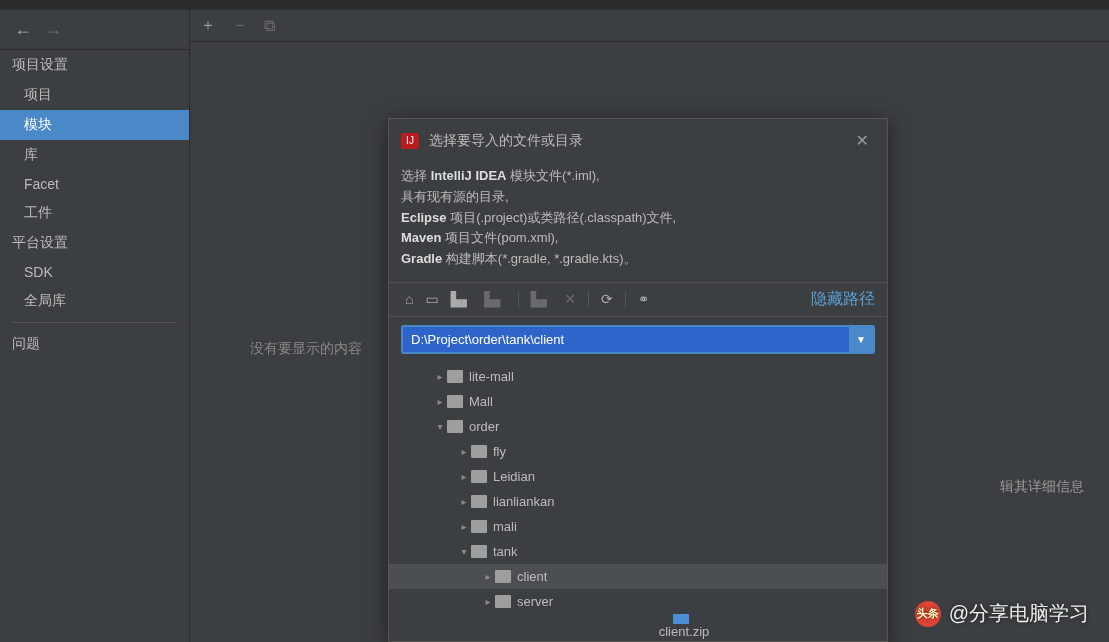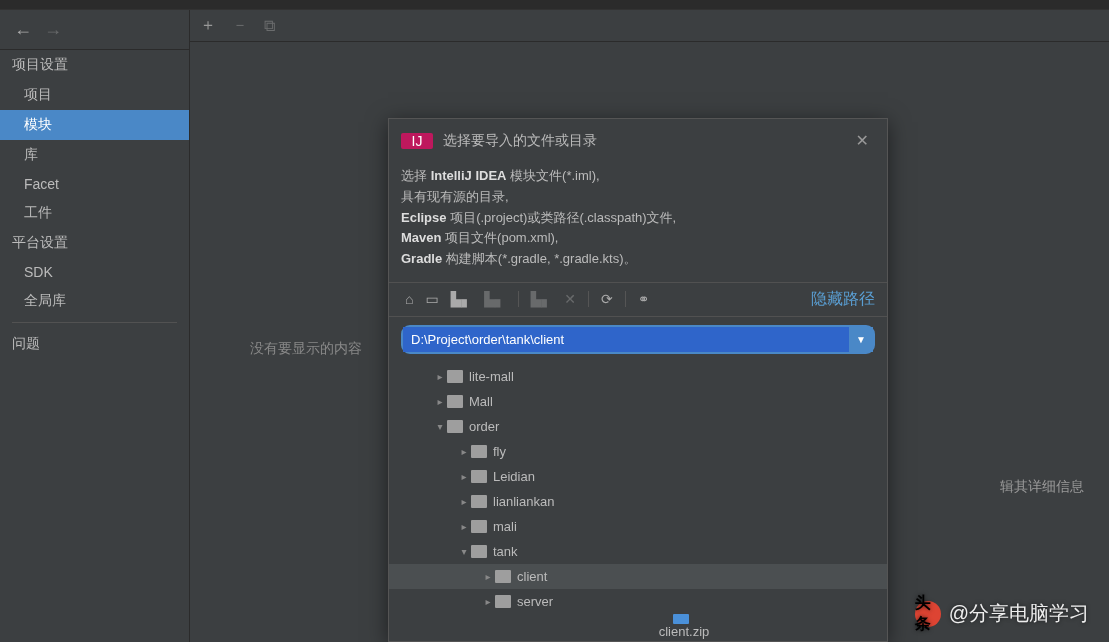--- a/index.html
+++ b/index.html
@@ -12,45 +12,45 @@
 .sidebar-item { padding: 6px 12px 6px 24px; font-size: 14px; color: #bbbbbb; cursor: pointer; }
 .sidebar-item.selected { background: #4a88c7; color: #fff; }
 .sidebar .divider { height: 1px; background: #525252; margin: 6px 12px; }
 .main-area { position: absolute; left: 190px; top: 10px; right: 0; bottom: 0; }
 .main-toolbar { height: 32px; display: flex; align-items: center; padding: 0 10px; gap: 16px; border-bottom: 1px solid #2b2b2b; }
 .tool-icon { color: #999; font-size: 16px; }
 .empty-text { position: absolute; left: 60px; top: 330px; color: #888; font-size: 14px; }
 .detail-text { position: absolute; right: 25px; top: 468px; color: #999; font-size: 14px; }
 .dialog { position: absolute; left: 388px; top: 118px; width: 500px; height: 524px; background: #3c3f41; border: 1px solid #555; box-shadow: 0 4px 20px rgba(0,0,0,0.5); }
 .dialog-title { display: flex; align-items: center; padding: 10px 12px; gap: 10px; }
-.dialog-title .icon { width: 32px; height: 16px; background: #be185d; border-radius: 2px; display: inline-flex; align-items: center; justify-content: center; font-size: 14px; color: #fff; }
+.dialog-title .icon { width: 18px; height: 16px; background: #b91c1c; border-radius: 2px; display: inline-flex; align-items: center; justify-content: center; font-size: 10px; color: #fff; }
 .dialog-title .title-text { flex: 1; font-size: 14px; color: #bbb; }
 .dialog-title .close { color: #999; font-size: 16px; cursor: pointer; padding: 2px 6px; }
 .dialog-desc { padding: 4px 12px 12px 12px; font-size: 13px; color: #bbb; line-height: 1.6; }
 .dialog-desc b { color: #ddd; }
 .dialog-toolbar { display: flex; align-items: center; padding: 6px 12px; border-top: 1px solid #515151; border-bottom: 1px solid #515151; gap: 4px; }
 .dialog-toolbar .tb-icon { color: #aaa; font-size: 14px; padding: 2px 4px; }
 .dialog-toolbar .tb-sep { width: 1px; height: 16px; background: #555; margin: 0 4px; }
 .dialog-toolbar .spacer { flex: 1; }
 .dialog-toolbar .hide-path { color: #5a9fd4; font-size: 16px; cursor: pointer; }
 .path-row { padding: 8px 12px; }
-.path-input { display: flex; border: 2px solid #4a88c7; border-radius: 9px; background: #45494a; }
+.path-input { display: flex; border: 2px solid #4a88c7; border-radius: 3px; background: #45494a; }
 .path-input input { flex: 1; background: transparent; border: none; outline: none; color: #fff; padding: 5px 8px; font-size: 13px; }
 .path-input input::selection { background: #2f65ca; }
 .path-input .dd { width: 24px; display: flex; align-items: center; justify-content: center; background: #4a88c7; color: #fff; font-size: 10px; }
 .tree { padding: 2px 0; overflow: hidden; }
 .tree-row { display: flex; align-items: center; height: 25px; font-size: 13px; color: #bbb; cursor: pointer; }
 .tree-row .arrow { width: 14px; text-align: center; color: #888; font-size: 10px; }
 .tree-row .folder-icon { width: 16px; height: 13px; margin-right: 6px; }
 .tree-row.selected { background: #4b4f51; }
 .folder-closed { background: #9e9e9e; border-radius: 1px; }
 .folder-open { background: #9e9e9e; border-radius: 1px; }
 .zip-icon { background: #4a90d9; border-radius: 1px; }
 .watermark { position: absolute; right: 20px; bottom: 15px; display: flex; align-items: center; gap: 8px; color: #eee; font-size: 20px; font-weight: 500; text-shadow: 0 0 4px rgba(0,0,0,0.6); z-index: 100; }
-.watermark .logo { width: 26px; height: 26px; border-radius: 50%; background: #d43; color: #000000; display: inline-flex; align-items: center; justify-content: center; font-size: 16px; font-weight: bold; font-family: Liberation Serif, serif; }
+.watermark .logo { width: 26px; height: 26px; border-radius: 50%; background: #d43; color: #fef9c3; display: inline-flex; align-items: center; justify-content: center; font-size: 11px; font-weight: bold; font-family: Liberation Serif, serif; }
 </style>
 </head>
 <body>
 
 <div class="top-bar"></div>
 
 <div class="sidebar">
   <div class="nav-row" style="position:absolute;top:0;left:0;right:0;">
     <span class="nav-arrow">←</span>
     <span class="nav-arrow" style="opacity:0.4">→</span>

